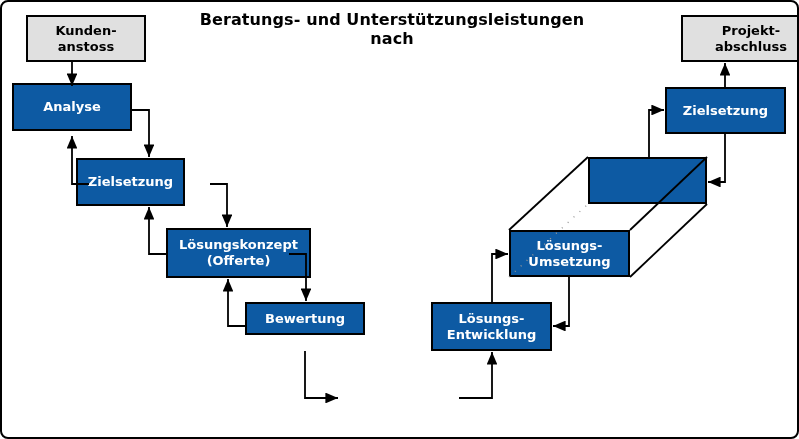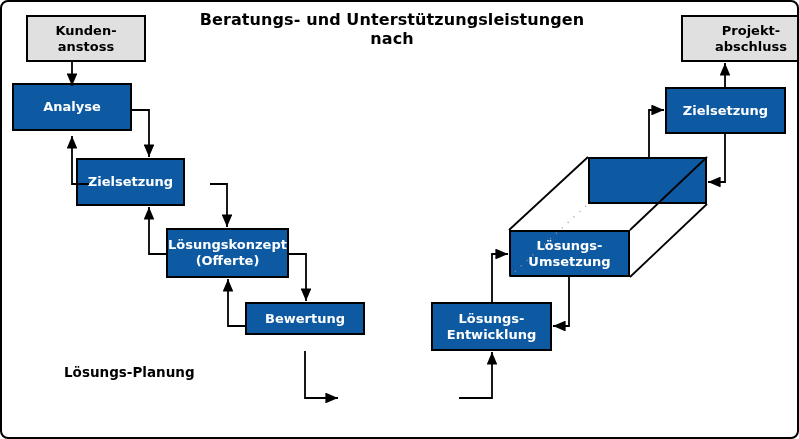--- a/index.html
+++ b/index.html
@@ -49,36 +49,35 @@
 anstoss</div>
 
 
   <div class="node milestone" style="left:665px;top:13px;width:140px;height:47px">Projekt-
 abschluss</div>
 
   <div class="node process" style="left:10px;top:81px;width:120px;height:48px">Analyse</div>
 
   <div class="node process" style="left:74px;top:156px;width:109px;height:48px">Zielsetzung</div>
 
-  <div class="node process" style="left:164px;top:226px;width:123px;height:50px">Lösungskonzept
+  <div class="node process" style="left:164px;top:226px;width:145px;height:50px">Lösungskonzept
 (Offerte)</div>
 
   <div class="node process" style="left:243px;top:300px;width:120px;height:33px">Bewertung</div>
 
   <div class="node process" style="left:429px;top:300px;width:121px;height:49px">Lösungs-
 Entwicklung</div>
 
   <div class="node process" style="left:507px;top:228px;width:121px;height:47px">Lösungs-
 Umsetzung</div>
 
   <div class="node process" style="left:586px;top:155px;width:119px;height:47px"></div>
 
   <div class="node process" style="left:663px;top:85px;width:121px;height:47px">Zielsetzung</div>
 
-  <div class="phase-label" style="left:62px;top:362px">Lösungs-Planung</div>
 
 
   <svg class="overlay" width="799" height="439" viewBox="0 0 799 439">
     <defs>
       <marker id="ah" markerWidth="7" markerHeight="6" refX="7" refY="3" orient="auto" markerUnits="strokeWidth">
         <path d="M0,0 L7,3 L0,6 Z" fill="#000"></path>
       </marker>
     </defs>
     <g fill="none" stroke="#000" stroke-width="1.8">
 

